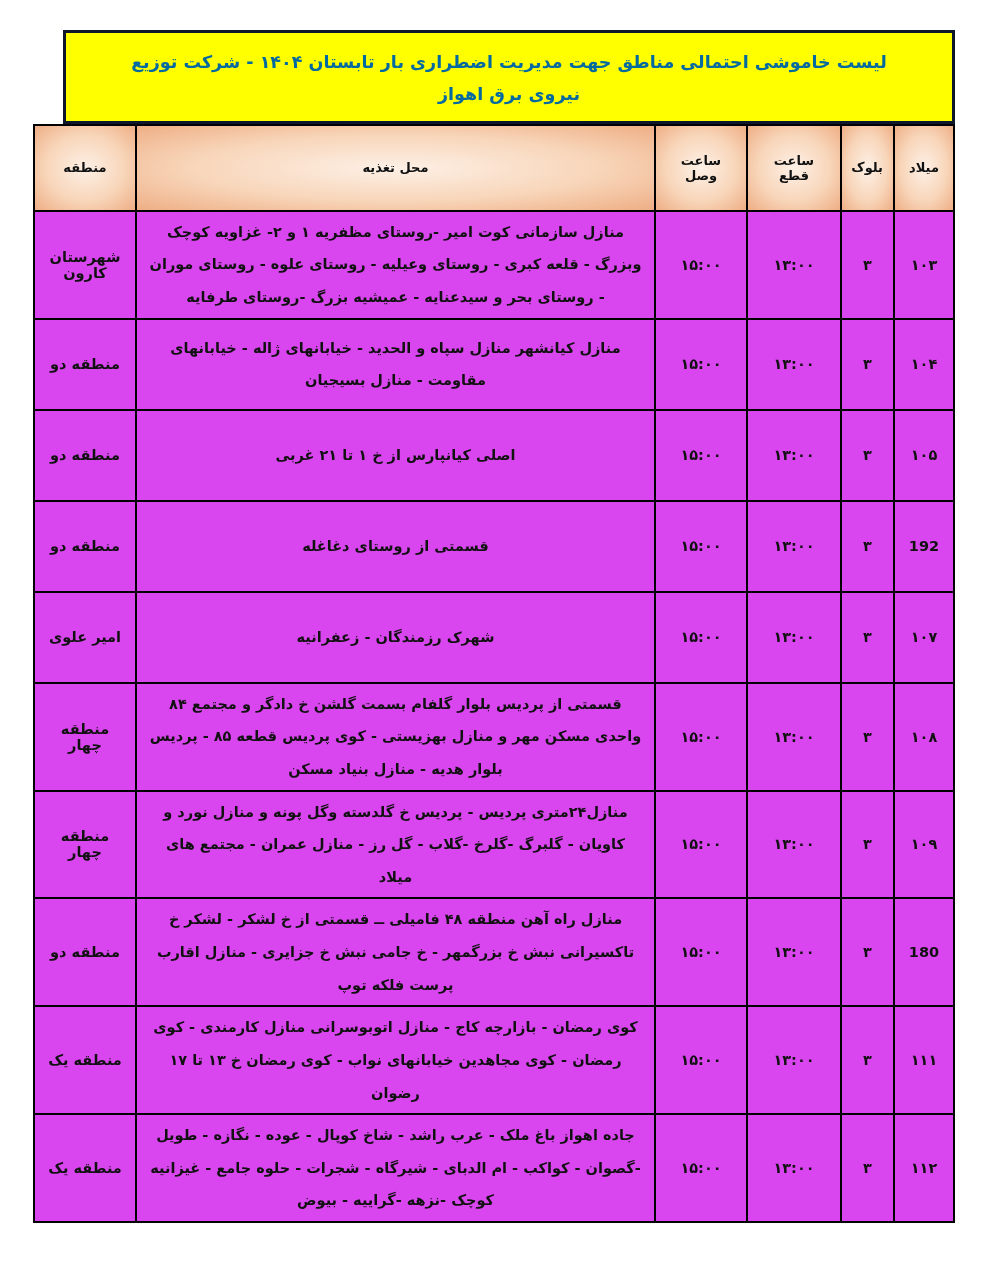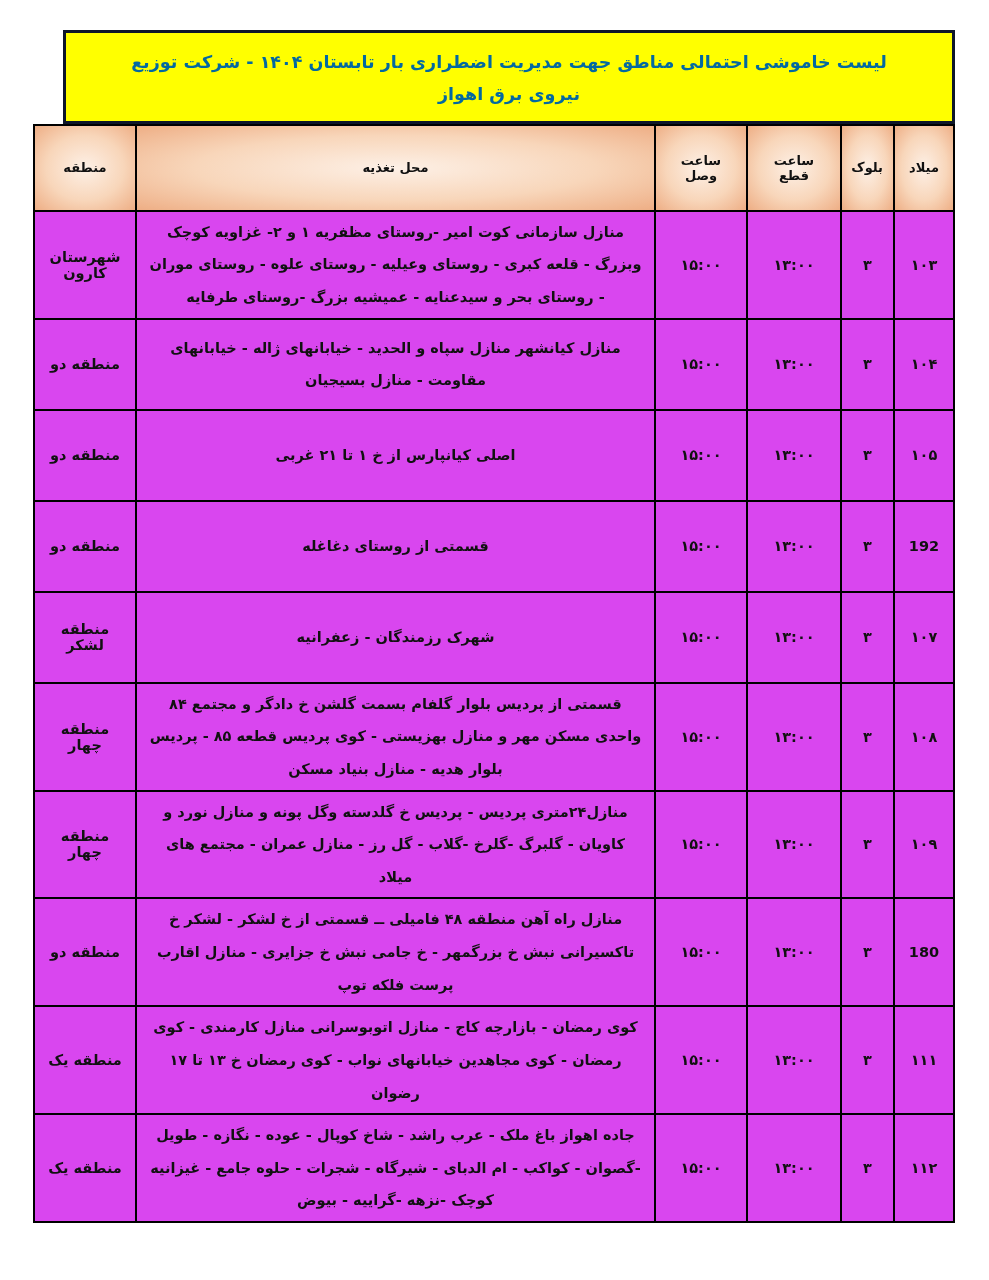--- a/index.html
+++ b/index.html
@@ -137,21 +137,21 @@
     <td class="cell-recon">۱۵:۰۰</td>
     <td class="cell-location">قسمتی از روستای دغاغله</td>
     <td class="cell-region">منطقه دو</td>
   </tr>
         <tr>
     <td class="cell-row">۱۰۷</td>
     <td class="cell-block">۳</td>
     <td class="cell-cut">۱۳:۰۰</td>
     <td class="cell-recon">۱۵:۰۰</td>
     <td class="cell-location">شهرک رزمندگان - زعفرانیه</td>
-    <td class="cell-region">منطقه لشکر</td>
+    <td class="cell-region">امیر علوی</td>
   </tr>
         <tr>
     <td class="cell-row">۱۰۸</td>
     <td class="cell-block">۳</td>
     <td class="cell-cut">۱۳:۰۰</td>
     <td class="cell-recon">۱۵:۰۰</td>
     <td class="cell-location">قسمتی از پردیس بلوار گلفام بسمت گلشن خ دادگر و مجتمع ۸۴ واحدی مسکن مهر و منازل بهزیستی - کوی پردیس قطعه ۸۵ - پردیس بلوار هدیه - منازل بنیاد مسکن</td>
     <td class="cell-region">منطقه چهار</td>
   </tr>
         <tr>

